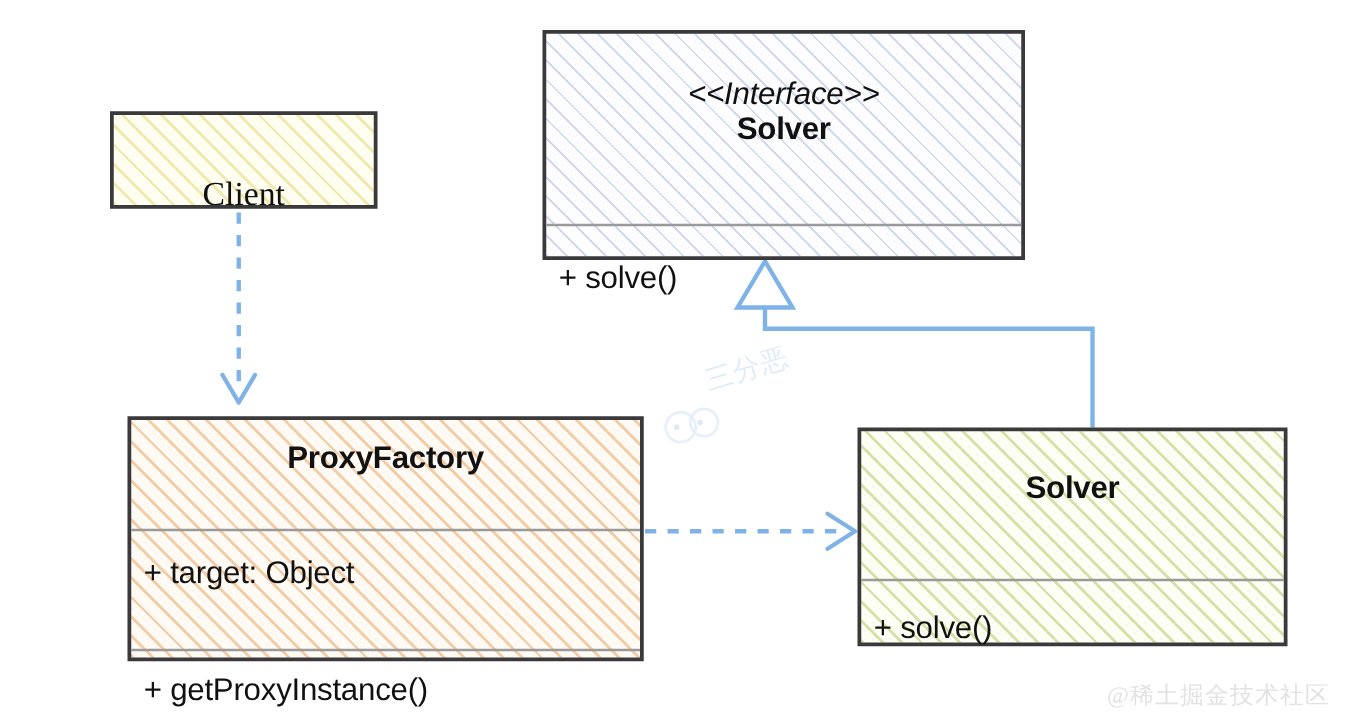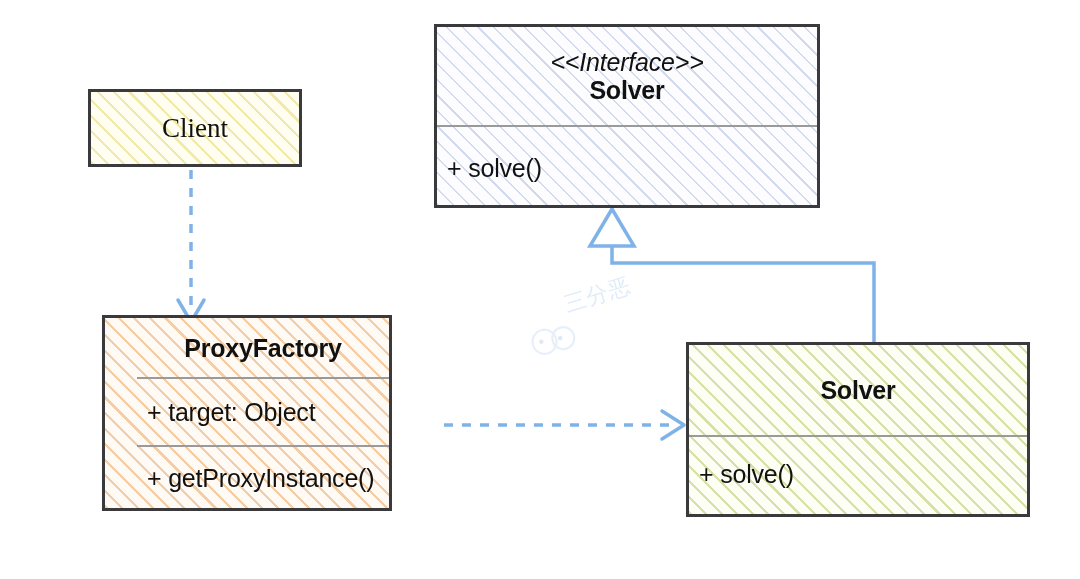--- a/index.html
+++ b/index.html
@@ -27,20 +27,21 @@
   }
   .uml-row {
     position: relative;
     box-sizing: border-box;
     display: flex;
     align-items: center;
     overflow: hidden;
   }
   .uml-row + .uml-row {
     border-top: 2px solid #9a9a9a;
+    margin-top: 28px;
   }
   .row-title {
     justify-content: center;
     text-align: center;
     flex-direction: column;
   }
   .row-member {
     justify-content: flex-start;
     padding-left: 10px;
   }
@@ -168,36 +169,36 @@
       <polyline points="662,411 684,425 662,439" fill="none" stroke="#7fb3e8" stroke-width="3.5" stroke-linecap="round" stroke-linejoin="round"></polyline>
     </g>
 
     <g>
       <polyline points="612,245 612,263 874,263 874,344" fill="none" stroke="#7fb3e8" stroke-width="3.5" stroke-linejoin="miter"></polyline>
       <polygon points="612,209 590,246 634,246" fill="#ffffff" stroke="#7fb3e8" stroke-width="3.5" stroke-linejoin="miter"></polygon>
     </g>
   </svg>
 
   <div class="uml-box fill-yellow" style="left:88px; top:89px; width:214px; height:78px;">
-    <div class="uml-row row-title" style="height:100%;">
+    <div class="uml-row row-title" style="height:100%;margin-top:27px;">
       <span class="serif-title">Client</span>
     </div>
   </div>
 
   <div class="uml-box fill-blue" style="left:434px; top:24px; width:386px; height:184px;">
-    <div class="uml-row row-title" style="height:98px;border-radius:25px;">
+    <div class="uml-row row-title" style="height:124px;border-radius:25px;">
       <span class="stereotype-text">&lt;&lt;Interface&gt;&gt;</span>
       <span class="title-text">Solver</span>
     </div>
     <div class="uml-row row-member" style="height:84px;">
       <span class="member-text">+ solve()</span>
     </div>
   </div>
 
-  <div class="uml-box fill-orange" style="left:102px; top:315px; width:290px; height:196px;padding-left:32px;">
+  <div class="uml-box fill-orange" style="left:102px; top:333px; width:413px; height:196px;">
     <div class="uml-row row-title" style="height:59px;">
       <span class="title-text">ProxyFactory</span>
     </div>
     <div class="uml-row row-member" style="height:68px;">
       <span class="member-text">+ target: Object</span>
     </div>
     <div class="uml-row row-member" style="height:65px;">
       <span class="member-text">+ getProxyInstance()</span>
     </div>
   </div>
@@ -214,14 +215,15 @@
   <div class="wm-center">
     <svg width="140" height="64" viewBox="0 0 140 64" xmlns="http://www.w3.org/2000/svg">
       <circle cx="14" cy="46" r="12" fill="none" stroke="#d4e5f7" stroke-width="2.2"></circle>
       <circle cx="33" cy="48" r="11" fill="none" stroke="#d4e5f7" stroke-width="2.2"></circle>
       <circle cx="11" cy="45" r="2.2" fill="#c0d8f2"></circle>
       <circle cx="30" cy="47" r="2.2" fill="#c0d8f2"></circle>
     </svg>
     <span class="wm-center-text">三分恶</span>
   </div>
 
+  <div class="wm-corner">@稀土掘金技术社区</div>
 
 </div>
 
 </body></html>

